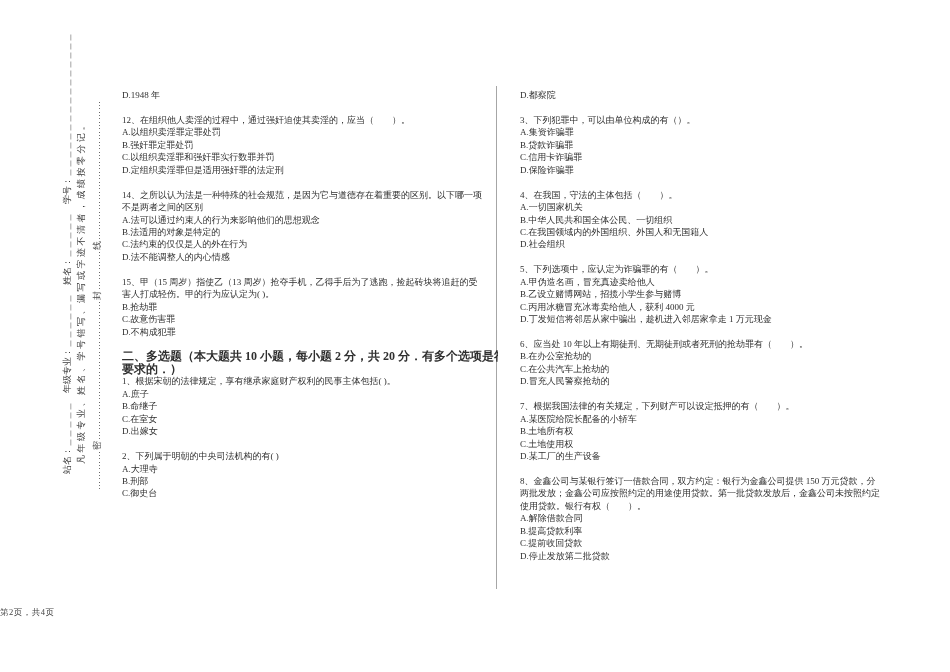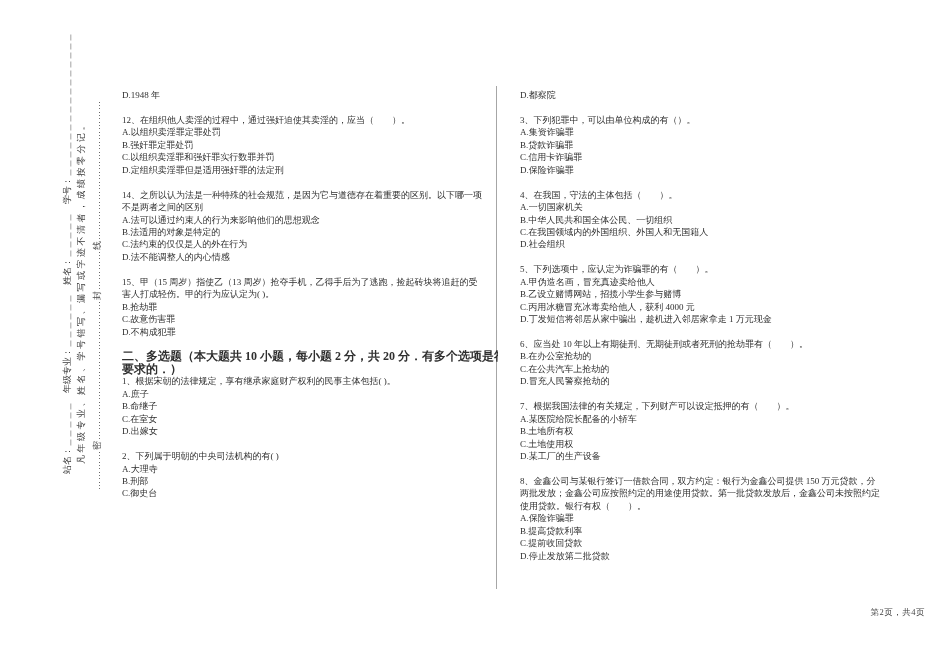--- a/index.html
+++ b/index.html
@@ -47,21 +47,21 @@
     overflow: hidden;
     color: #2f2f2f;
   }
   .block.bold .tline { font-weight: bold; font-size: 12px; }
   
   .footer {
     position: absolute;
     top: 607px;
     left: 0;
     width: 925px;
-    text-align: right;
+    text-align: left;
     font-size: 8.5px;
     letter-spacing: 0.5px;
     color: #444444;
   }
 </style>
 </head>
 <body>
 
 <div class="page">
 
@@ -152,21 +152,21 @@
         <p class="tline">7、根据我国法律的有关规定，下列财产可以设定抵押的有（　　）。</p>
         <p class="tline">A.某医院给院长配备的小轿车</p>
         <p class="tline">B.土地所有权</p>
         <p class="tline">C.土地使用权</p>
         <p class="tline">D.某工厂的生产设备</p>
       </div>
       <div class="block">
         <p class="tline">8、金鑫公司与某银行签订一借款合同，双方约定：银行为金鑫公司提供 150 万元贷款，分</p>
         <p class="tline">两批发放；金鑫公司应按照约定的用途使用贷款。第一批贷款发放后，金鑫公司未按照约定</p>
         <p class="tline">使用贷款。银行有权（　　）。</p>
-        <p class="tline">A.保险诈骗罪</p>
+        <p class="tline">A.解除借款合同</p>
         <p class="tline">B.提高贷款利率</p>
         <p class="tline">C.提前收回贷款</p>
         <p class="tline">D.停止发放第二批贷款</p>
       </div>
     </div>
 
   <div class="footer">第2页，共4页</div>
 
 </div>
 

